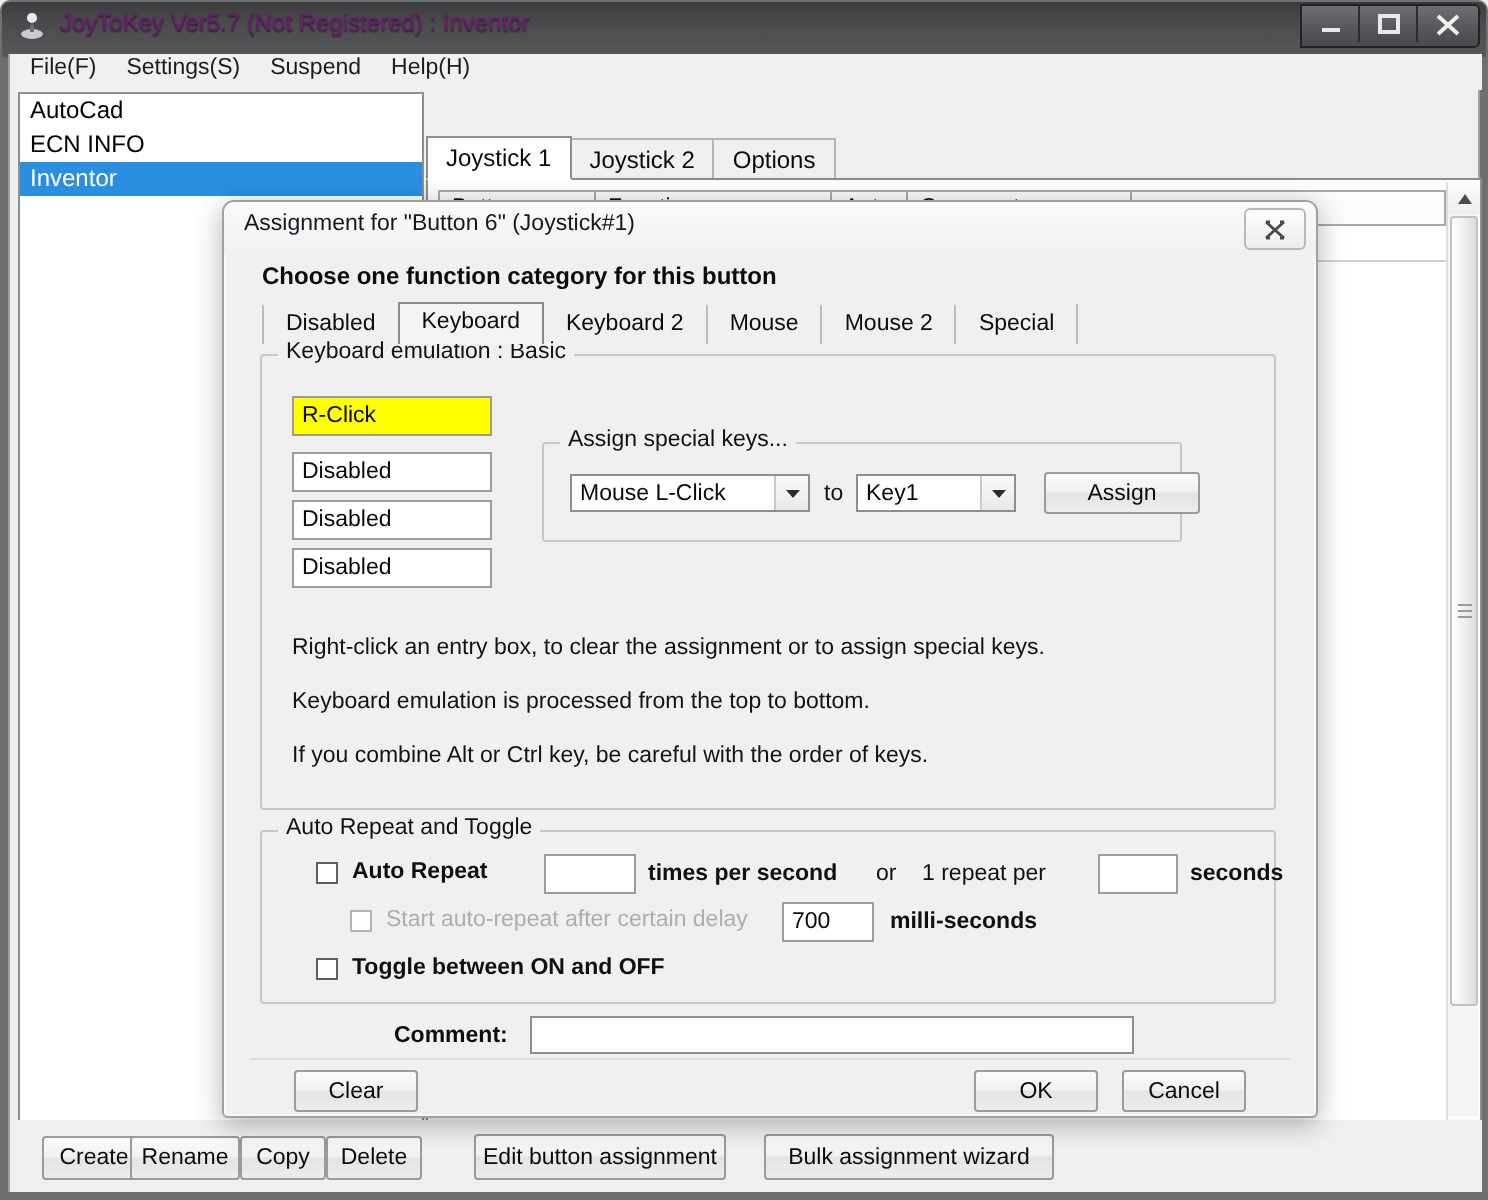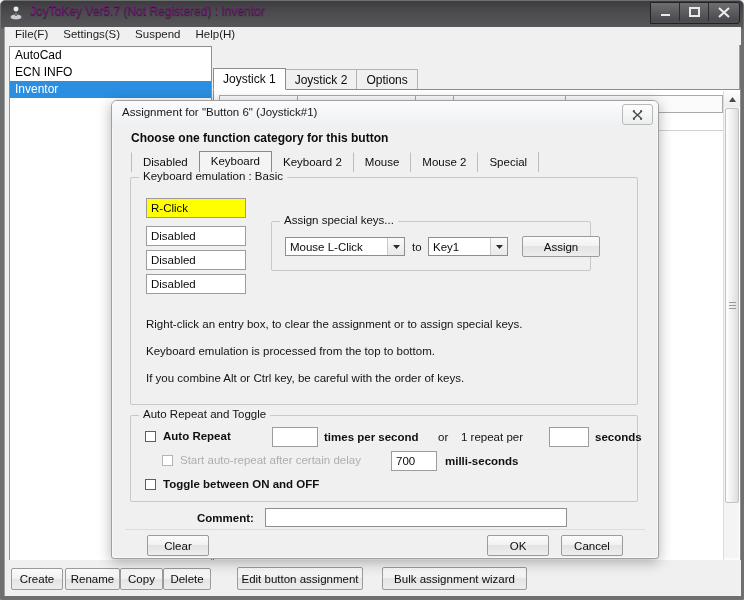--- a/index.html
+++ b/index.html
@@ -231,21 +231,21 @@
     background: linear-gradient(to bottom,#fbfbfb 0%,#f1f1f1 48%,#e4e4e4 50%,#ededed 100%);
     border: 1px solid #9b9b9b;
     border-radius: 2px;
     padding: 0;
     box-sizing: border-box;
     display: flex; align-items: center; justify-content: center;
     white-space: nowrap;
     cursor: default;
   }
 
-  .bb-create  { position:absolute; left:6px;   top:8px; width:52px; height:22px; }
+  .bb-create  { position:absolute; left:16px;   top:8px; width:52px; height:22px; }
   .bb-rename  { position:absolute; left:60px;  top:8px; width:55px; height:22px; }
   .bb-copy    { position:absolute; left:115px; top:8px; width:43px; height:22px; }
   .bb-delete  { position:absolute; left:158px; top:8px; width:48px; height:22px; }
   .bb-edit    { position:absolute; left:232px; top:7px; width:126px; height:23px; }
   .bb-bulk    { position:absolute; left:377px; top:7px; width:145px; height:23px; }
 
   
   .dialog {
     position: absolute; left: 111px; top: 100px;
     width: 548px; height: 459px;
@@ -378,21 +378,21 @@
     display: flex; align-items: center; justify-content: center;
   }
 
   .note {
     position: absolute;
     font-size: 11.5px; color: #131313;
     white-space: nowrap;
   }
 
   
-  .cbrow { position: absolute; display: flex; align-items: center; }
+  .cbrow { position: absolute; display: flex; align-items: center; margin-left: 13px; }
   .cbox {
     width: 11px; height: 11px;
     border: 1px solid #5f5f5f;
     background: #ffffff;
     box-sizing: border-box;
     flex: none;
   }
   .cbox.dim { border-color: #b4b4b4; }
   .cblabel {
     font-size: 11.5px; color: #101010;

